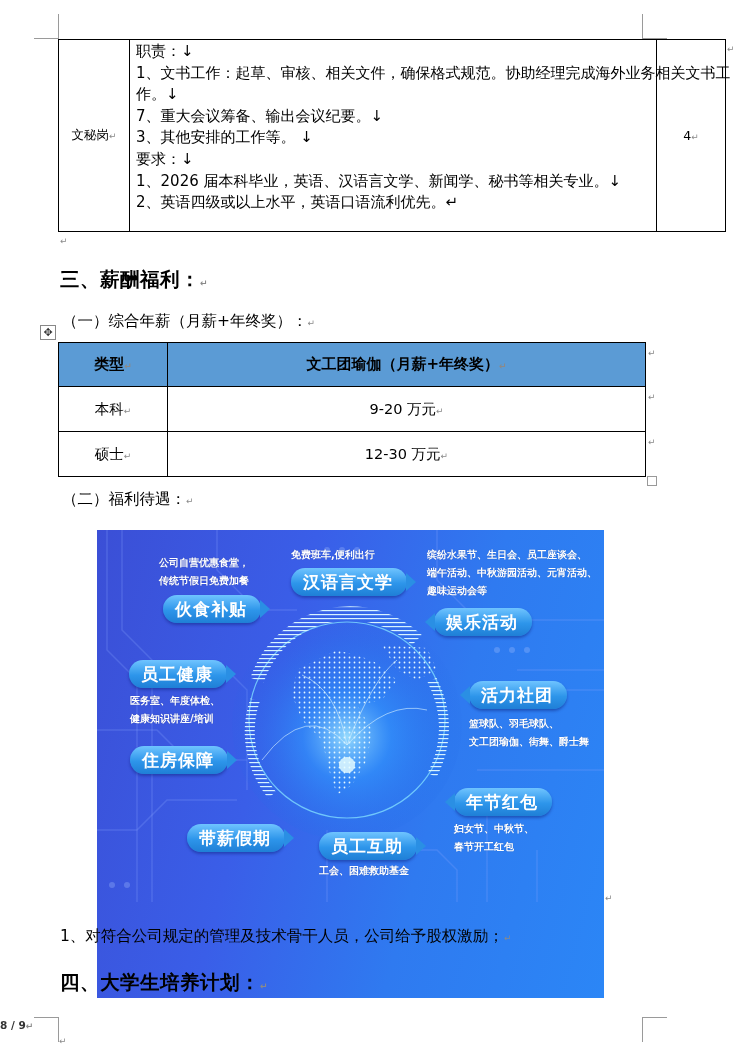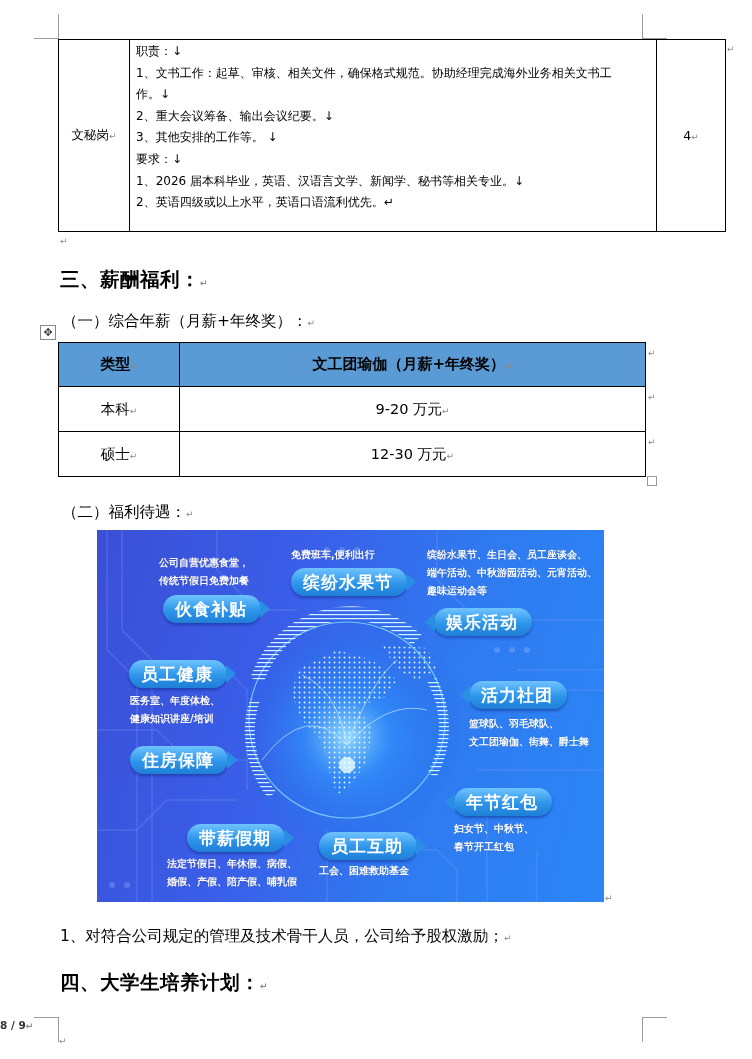--- a/index.html
+++ b/index.html
@@ -8,40 +8,40 @@
 
   .crop { position: absolute; background: #9a9a9a; }
   .mark { color: #8a8a8a; font-size: 9px; }
 
   
   .job-table { position: absolute; left: 58px; top: 39px; width: 667px; height: 193px; border-collapse: collapse; table-layout: fixed; }
   .job-table td { border: 1px solid #000; vertical-align: middle; }
   .job-table .c1 { width: 71px; text-align: center; font-size: 12.5px; }
   .job-table .c2 { width: 527px; padding: 1px 6px 0 6px; vertical-align: top; }
   .job-table .c3 { width: 69px; text-align: center; font-size: 12.5px; }
-  .job-line { font-size: 12px; line-height: 21.6px; white-space: nowrap; }
+  .job-line { font-size: 15px; line-height: 21.6px; white-space: nowrap; }
 
   .para-mark-sm { position: absolute; font-size: 9px; color: #8a8a8a; }
 
   .h1 { position: absolute; left: 60px; font-size: 19.5px; font-weight: bold; letter-spacing: 0.5px; }
   .h2 { position: absolute; font-size: 15.5px; }
   .body-text { position: absolute; font-size: 15.5px; }
 
   .move-handle { position: absolute; left: 40px; top: 325px; width: 16px; height: 15px; border: 1px solid #888; background: #fff; font-size: 11px; line-height: 13px; text-align: center; color: #333; }
 
   
   .sal-table { position: absolute; left: 58px; top: 342px; width: 588px; border-collapse: collapse; table-layout: fixed; }
   .sal-table td, .sal-table th { border: 1px solid #000; text-align: center; }
   .sal-table th { background: #5b9bd5; height: 44px; font-size: 15px; font-weight: bold; }
   .sal-table td { height: 45px; font-size: 14.5px; }
-  .sal-table .k { width: 121px; }
+  .sal-table .k { width: 109px; }
   .resize-box { position: absolute; left: 647px; top: 476px; width: 10px; height: 10px; border: 1px solid #999; background: #fff; }
 
   
-  .benefit-img { position: absolute; left: 97px; top: 530px; width: 507px; height: 372px; overflow: hidden;
+  .benefit-img { position: absolute; left: 97px; top: 530px; width: 507px; height: 468px; overflow: hidden;
     background: linear-gradient(105deg, #3b4fd6 0%, #3a5ee8 35%, #2f7af0 65%, #2b86f6 100%); }
   .circuit { position: absolute; inset: 0; }
   .pill { position: absolute; height: 28px; padding: 0 14px 0 12px; border-radius: 14px;
     background: linear-gradient(180deg, #6fc4ff 0%, #2d95ea 55%, #1f7fd6 100%);
     color: #fff; font-weight: bold; font-size: 17px; line-height: 28px; letter-spacing: 1px;
     box-shadow: 0 2px 3px rgba(10,30,120,0.45); white-space: nowrap; }
   .pill.r::after { content: ""; position: absolute; right: -9px; top: 5px; border-left: 10px solid #2a8fe4; border-top: 9px solid transparent; border-bottom: 9px solid transparent; }
   .pill.l::before { content: ""; position: absolute; left: -9px; top: 5px; border-right: 10px solid #2a8fe4; border-top: 9px solid transparent; border-bottom: 9px solid transparent; }
   .desc { position: absolute; color: #fff; font-size: 10px; font-weight: bold; line-height: 18px; white-space: nowrap; text-shadow: 0 0 1px rgba(0,0,40,0.3); }
 
@@ -60,21 +60,21 @@
 <div class="crop" style="left:642px;top:1017px;width:1px;height:25px;"></div>
 
 <table class="job-table">
   <tbody>
       <tr>
     <td class="c1"><span>文秘岗</span><span class="mark">↵</span></td>
     <td class="c2">
       <div class="job-line">职责：↓</div>
       <div class="job-line">1、文书工作：起草、审核、相关文件，确保格式规范。协助经理完成海外业务相关文书工</div>
       <div class="job-line">作。↓</div>
-      <div class="job-line">2、重大会议筹备、输出会议纪要。↓</div>
+      <div class="job-line">7、重大会议筹备、输出会议纪要。↓</div>
       <div class="job-line">3、其他安排的工作等。 ↓</div>
       <div class="job-line">要求：↓</div>
       <div class="job-line">1、2026 届本科毕业，英语、汉语言文学、新闻学、秘书等相关专业。↓</div>
       <div class="job-line">2、英语四级或以上水平，英语口语流利优先。↵</div>
     </td>
     <td class="c3"><span>4</span><span class="mark">↵</span></td>
   </tr>
 </tbody>
   </table>
 <span class="para-mark-sm" style="left:727px;top:44px;">↵</span>
@@ -104,21 +104,21 @@
     <td class="k"><span>硕士</span><span class="mark">↵</span></td>
     <td><span>12-30 万元</span><span class="mark">↵</span></td>
   </tr>
 </tbody>
   </table>
 <span class="para-mark-sm" style="left:648px;top:348px;">↵</span>
 <span class="para-mark-sm" style="left:648px;top:392px;">↵</span>
 <span class="para-mark-sm" style="left:648px;top:437px;">↵</span>
 <div class="resize-box"></div>
 
-<div class="h2" style="left:62px;top:502px;">
+<div class="h2" style="left:62px;top:489px;">
   <span>（二）福利待遇：</span><span class="mark">↵</span>
 </div>
 
 <div class="benefit-img">
   <svg class="circuit" width="507" height="372" viewBox="0 0 507 372">
     <defs>
       <radialGradient id="glow" cx="50%" cy="55%" r="55%">
         <stop offset="0%" stop-color="#9fe6ff" stop-opacity="0.9"></stop>
         <stop offset="35%" stop-color="#2f9bff" stop-opacity="0.55"></stop>
         <stop offset="100%" stop-color="#1e5de0" stop-opacity="0"></stop>
@@ -174,21 +174,21 @@
 
   <div class="desc" style="left:62px;top:24px;">
     <div>公司自营优惠食堂，</div>
     <div>传统节假日免费加餐</div>
   </div>
   <div class="pill r" style="left:66px;top:65px;">伙食补贴</div>
 
   <div class="desc" style="left:194px;top:16px;">
     <div>免费班车,便利出行</div>
   </div>
-  <div class="pill r" style="left:194px;top:38px;">缤纷水果节</div>
+  <div class="pill r" style="left:194px;top:38px;">汉语言文学</div>
 
   <div class="desc" style="left:330px;top:16px;">
     <div>缤纷水果节、生日会、员工座谈会、</div>
     <div>端午活动、中秋游园活动、元宵活动、</div>
     <div>趣味运动会等</div>
   </div>
   <div class="pill l" style="left:337px;top:78px;">娱乐活动</div>
 
   <div class="pill r" style="left:32px;top:130px;">员工健康</div>
   <div class="desc" style="left:33px;top:162px;">
@@ -204,24 +204,20 @@
 
   <div class="pill r" style="left:33px;top:216px;">住房保障</div>
 
   <div class="pill l" style="left:357px;top:258px;">年节红包</div>
   <div class="desc" style="left:357px;top:290px;">
     <div>妇女节、中秋节、</div>
     <div>春节开工红包</div>
   </div>
 
   <div class="pill r" style="left:90px;top:294px;">带薪假期</div>
-  <div class="desc" style="left:70px;top:325px;">
-    <div>法定节假日、年休假、病假、</div>
-    <div>婚假、产假、陪产假、哺乳假</div>
-  </div>
 
   <div class="pill r" style="left:222px;top:302px;">员工互助</div>
   <div class="desc" style="left:222px;top:332px;">
     <div>工会、困难救助基金</div>
   </div>
 </div>
 <span class="para-mark-sm" style="left:605px;top:893px;">↵</span>
 
 <div class="body-text" style="left:60px;top:926px;">
   <span>1、对符合公司规定的管理及技术骨干人员，公司给予股权激励；</span><span class="mark">↵</span>

